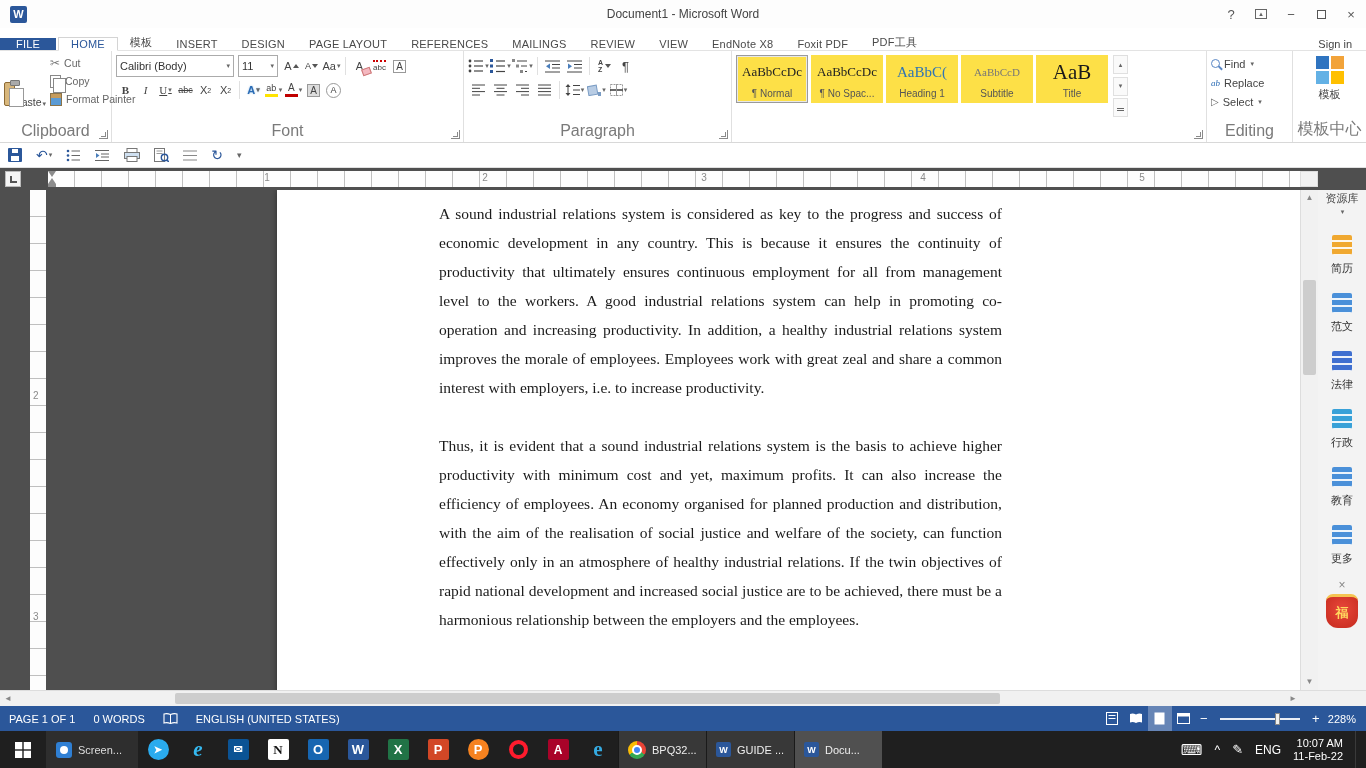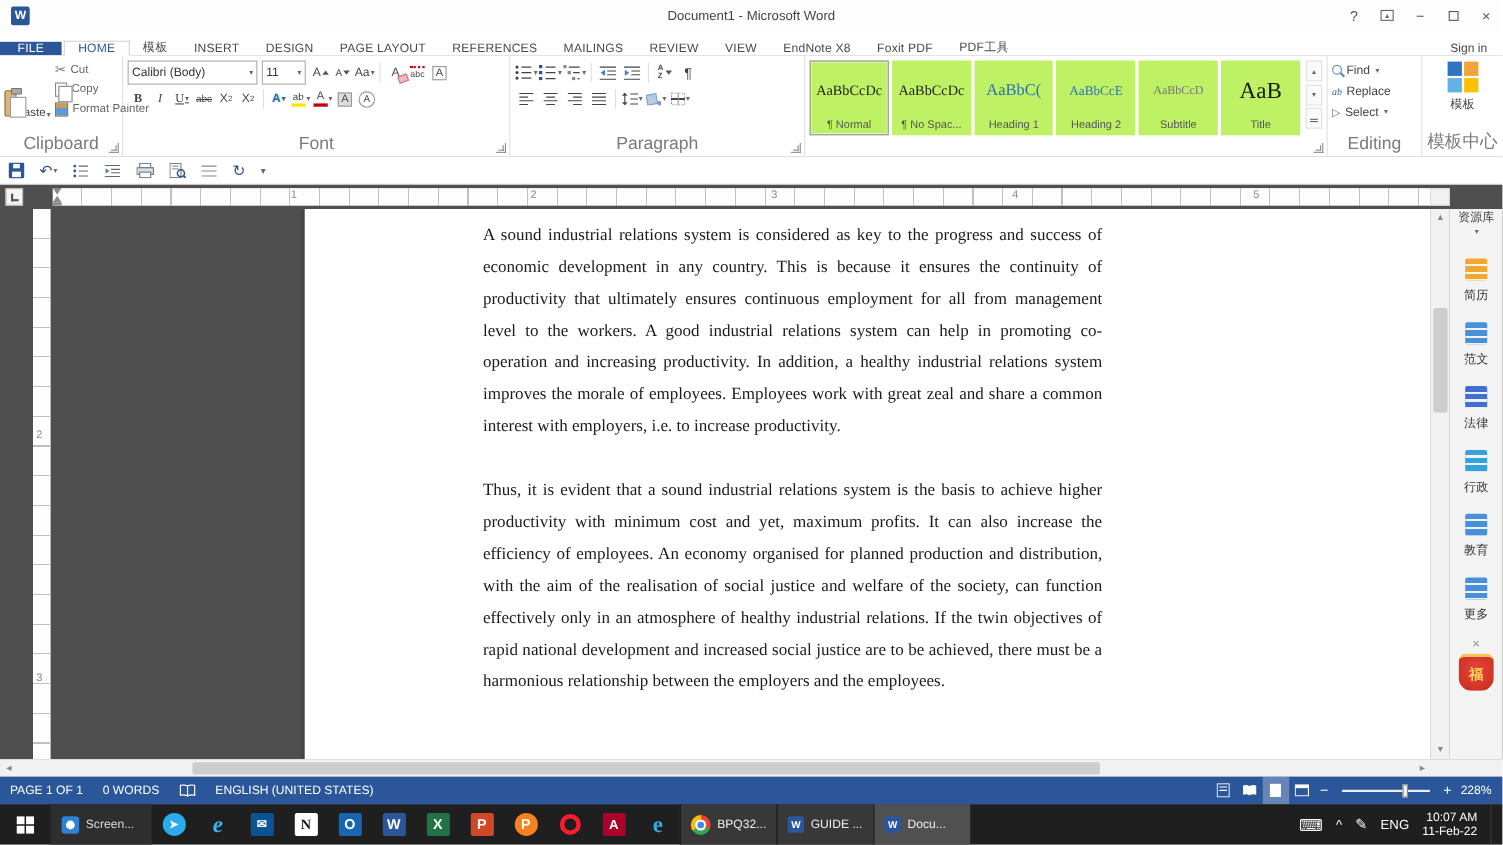--- a/index.html
+++ b/index.html
@@ -59,21 +59,21 @@
   .circ{border:1px solid #999;border-radius:50%;width:15px;height:15px;display:inline-flex;align-items:center;justify-content:center;font-size:9px}
   .rub{font-size:8px;letter-spacing:0;border-top:2px dotted #c00;padding-top:1px}
   .erase{position:relative}
   .erase:after{content:"";position:absolute;right:-2px;bottom:1px;width:7px;height:5px;background:#f4b8c0;border:1px solid #c77;transform:rotate(-20deg)}
   
   .pico{display:inline-flex;align-items:center;justify-content:center;min-width:21px;height:20px}
   .sorticon{display:inline-flex;align-items:center;gap:1px}
   .sortletters{display:flex;flex-direction:column;font-size:7px;font-weight:bold;color:#444;line-height:7px}
   
   .styles-body{display:flex;gap:3px;padding-top:1px}
-  .style-item{width:72px;height:68px;display:flex;flex-direction:column;align-items:center;justify-content:flex-end;padding-bottom:3px;border:1px solid transparent;background:#bef264}
+  .style-item{width:72px;height:48px;display:flex;flex-direction:column;align-items:center;justify-content:flex-end;padding-bottom:3px;border:1px solid transparent;background:#fde047}
   .style-item.selected{border:1px solid #9a9a9a;box-shadow:inset 0 0 0 1px #e8e8e8}
   .sp{font-family:"Liberation Serif",serif;color:#222;flex:1;display:flex;align-items:center;font-size:13px}
   .sp.h1{color:#2e74b5;font-size:15px}
   .sp.h2{color:#2e74b5;font-size:12px}
   .sp.ttl{font-size:21px;color:#1a1a1a}
   .sp.sub{color:#777;font-size:11px}
   .sn{font-size:10px;color:#555;white-space:nowrap}
   .gal-arrows{display:flex;flex-direction:column;justify-content:space-between;height:62px;margin-left:2px}
   .gal-btn{width:15px;height:19px;border:1px solid #e0e0e0;display:flex;align-items:center;justify-content:center;font-size:7px;color:#666;background:#fafafa}
   .gal-more{border-top:3px double #666;width:7px;height:0;position:relative;top:2px}
@@ -453,24 +453,20 @@
         </div>
       <div class="style-item">
           <span class="sp">AaBbCcDc</span>
           <span class="sn">¶ No Spac...</span>
         </div>
       <div class="style-item">
           <span class="sp h1">AaBbC(</span>
           <span class="sn">Heading 1</span>
         </div>
       <div class="style-item">
-          <span class="sp h2">AaBbCcE</span>
-          <span class="sn">Heading 2</span>
-        </div>
-      <div class="style-item">
           <span class="sp sub">AaBbCcD</span>
           <span class="sn">Subtitle</span>
         </div>
       <div class="style-item">
           <span class="sp ttl">AaB</span>
           <span class="sn">Title</span>
         </div>
       <div class="gal-arrows">
         <span class="gal-btn">▴</span>
         <span class="gal-btn">▾</span>

